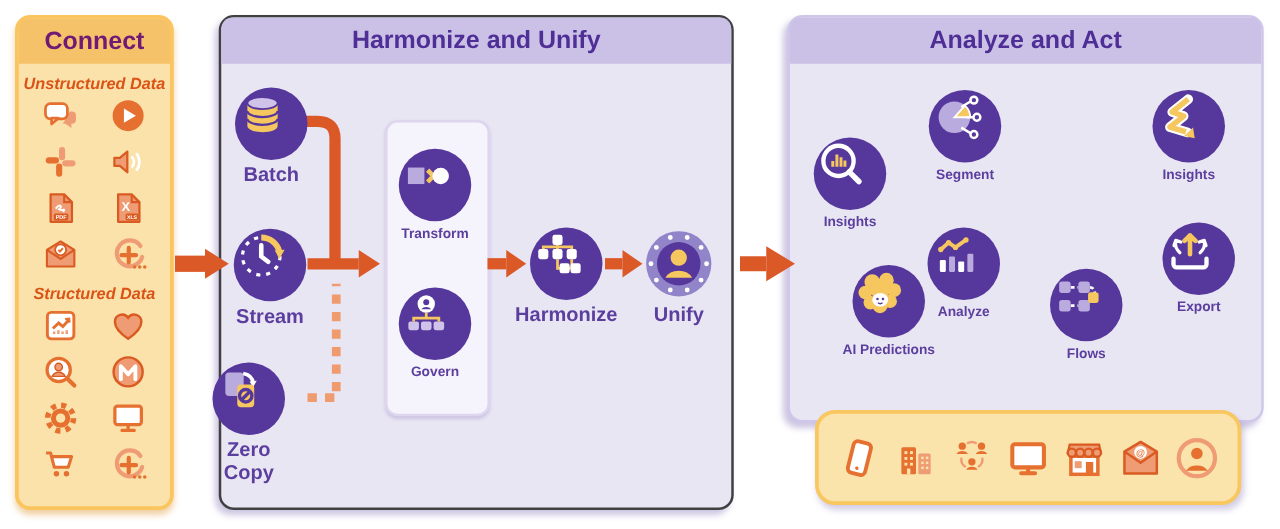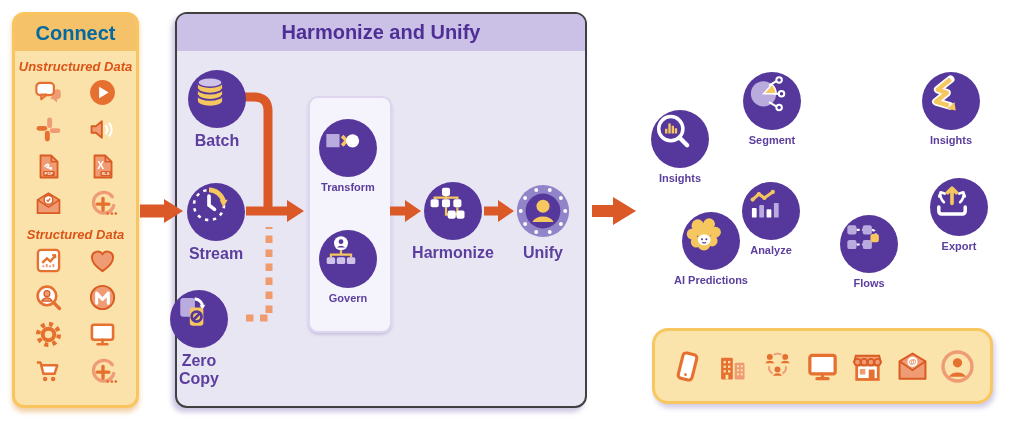--- a/index.html
+++ b/index.html
@@ -4,21 +4,21 @@
 <style>
   html,body{margin:0;padding:0;background:#ffffff;}
   .canvas{position:relative;width:1024px;height:423px;background:#ffffff;overflow:hidden;
           font-family:"Liberation Sans",sans-serif;}
   .panel{position:absolute;border-radius:12px;box-sizing:border-box;}
 
   
   #panel-connect{left:12px;top:12px;width:127px;height:396px;background:#FBE2AB;
                  border:3px solid #FAC55E;box-shadow:0 4px 5px rgba(225,150,50,.45);}
   .connect-header{height:36px;background:#F5C169;border-radius:8px 8px 0 0;display:flex;
-                  align-items:center;justify-content:center;color:#0369a1;font-weight:bold;font-size:20px;}
+                  align-items:center;justify-content:center;color:#701a75;font-weight:bold;font-size:20px;}
   .section-label{color:#DB5417;font-style:italic;font-weight:bold;font-size:13px;
                  text-align:center;margin:8px 0 3px;}
   .icon-grid{display:grid;grid-template-columns:1fr 1fr;row-gap:6px;justify-items:center;padding:0 6px;}
   .cicon{width:31px;height:31px;display:inline-block;}
   .cicon svg{width:100%;height:100%;display:block;}
 
   
   #panel-mid{left:175px;top:12px;width:412px;height:396px;background:#E9E6F4;
              border:2px solid #404040;box-shadow:-3px 4px 5px rgba(110,90,170,.35);}
   #panel-right{left:630px;top:12px;width:381px;height:326px;background:#E9E6F4;
@@ -296,20 +296,23 @@
             </g>
    <circle cx="12" cy="12" r="7.2" fill="#56389C"></circle>
    <circle cx="12" cy="10" r="2.7" fill="#F6C65F"></circle>
             <path d="M7.6 16.6a4.8 3.8 0 018.8 0z" fill="#F6C65F"></path>
           </svg>
         </span>
       </div>
     <div class="node-label mid-label">Unify</div>
   </div>
 
+  <div class="panel" id="panel-right">
+    <div class="lav-header">Analyze and Act</div>
+  </div>
 
   <div class="node" style="left:628px;top:110px">
     <div class="pcircle">
         <span style="display: block; width: 100%; height: 100%;">
           <svg viewBox="0 0 24 24" xmlns="http://www.w3.org/2000/svg">
             <circle cx="10.8" cy="10.2" r="6.6" fill="none" stroke="#FFFFFF" stroke-width="1.9"></circle>
    <path d="M8.3 12.8v-2.6M10.1 12.8V7.4M11.9 12.8V8.6M13.6 12.8V10" stroke="#F6C65F" stroke-width="1.3"></path>
    <path d="M15.5 15l4.2 4.2" stroke="#FFFFFF" stroke-width="2.4" stroke-linecap="round"></path>
           </svg>
         </span>

